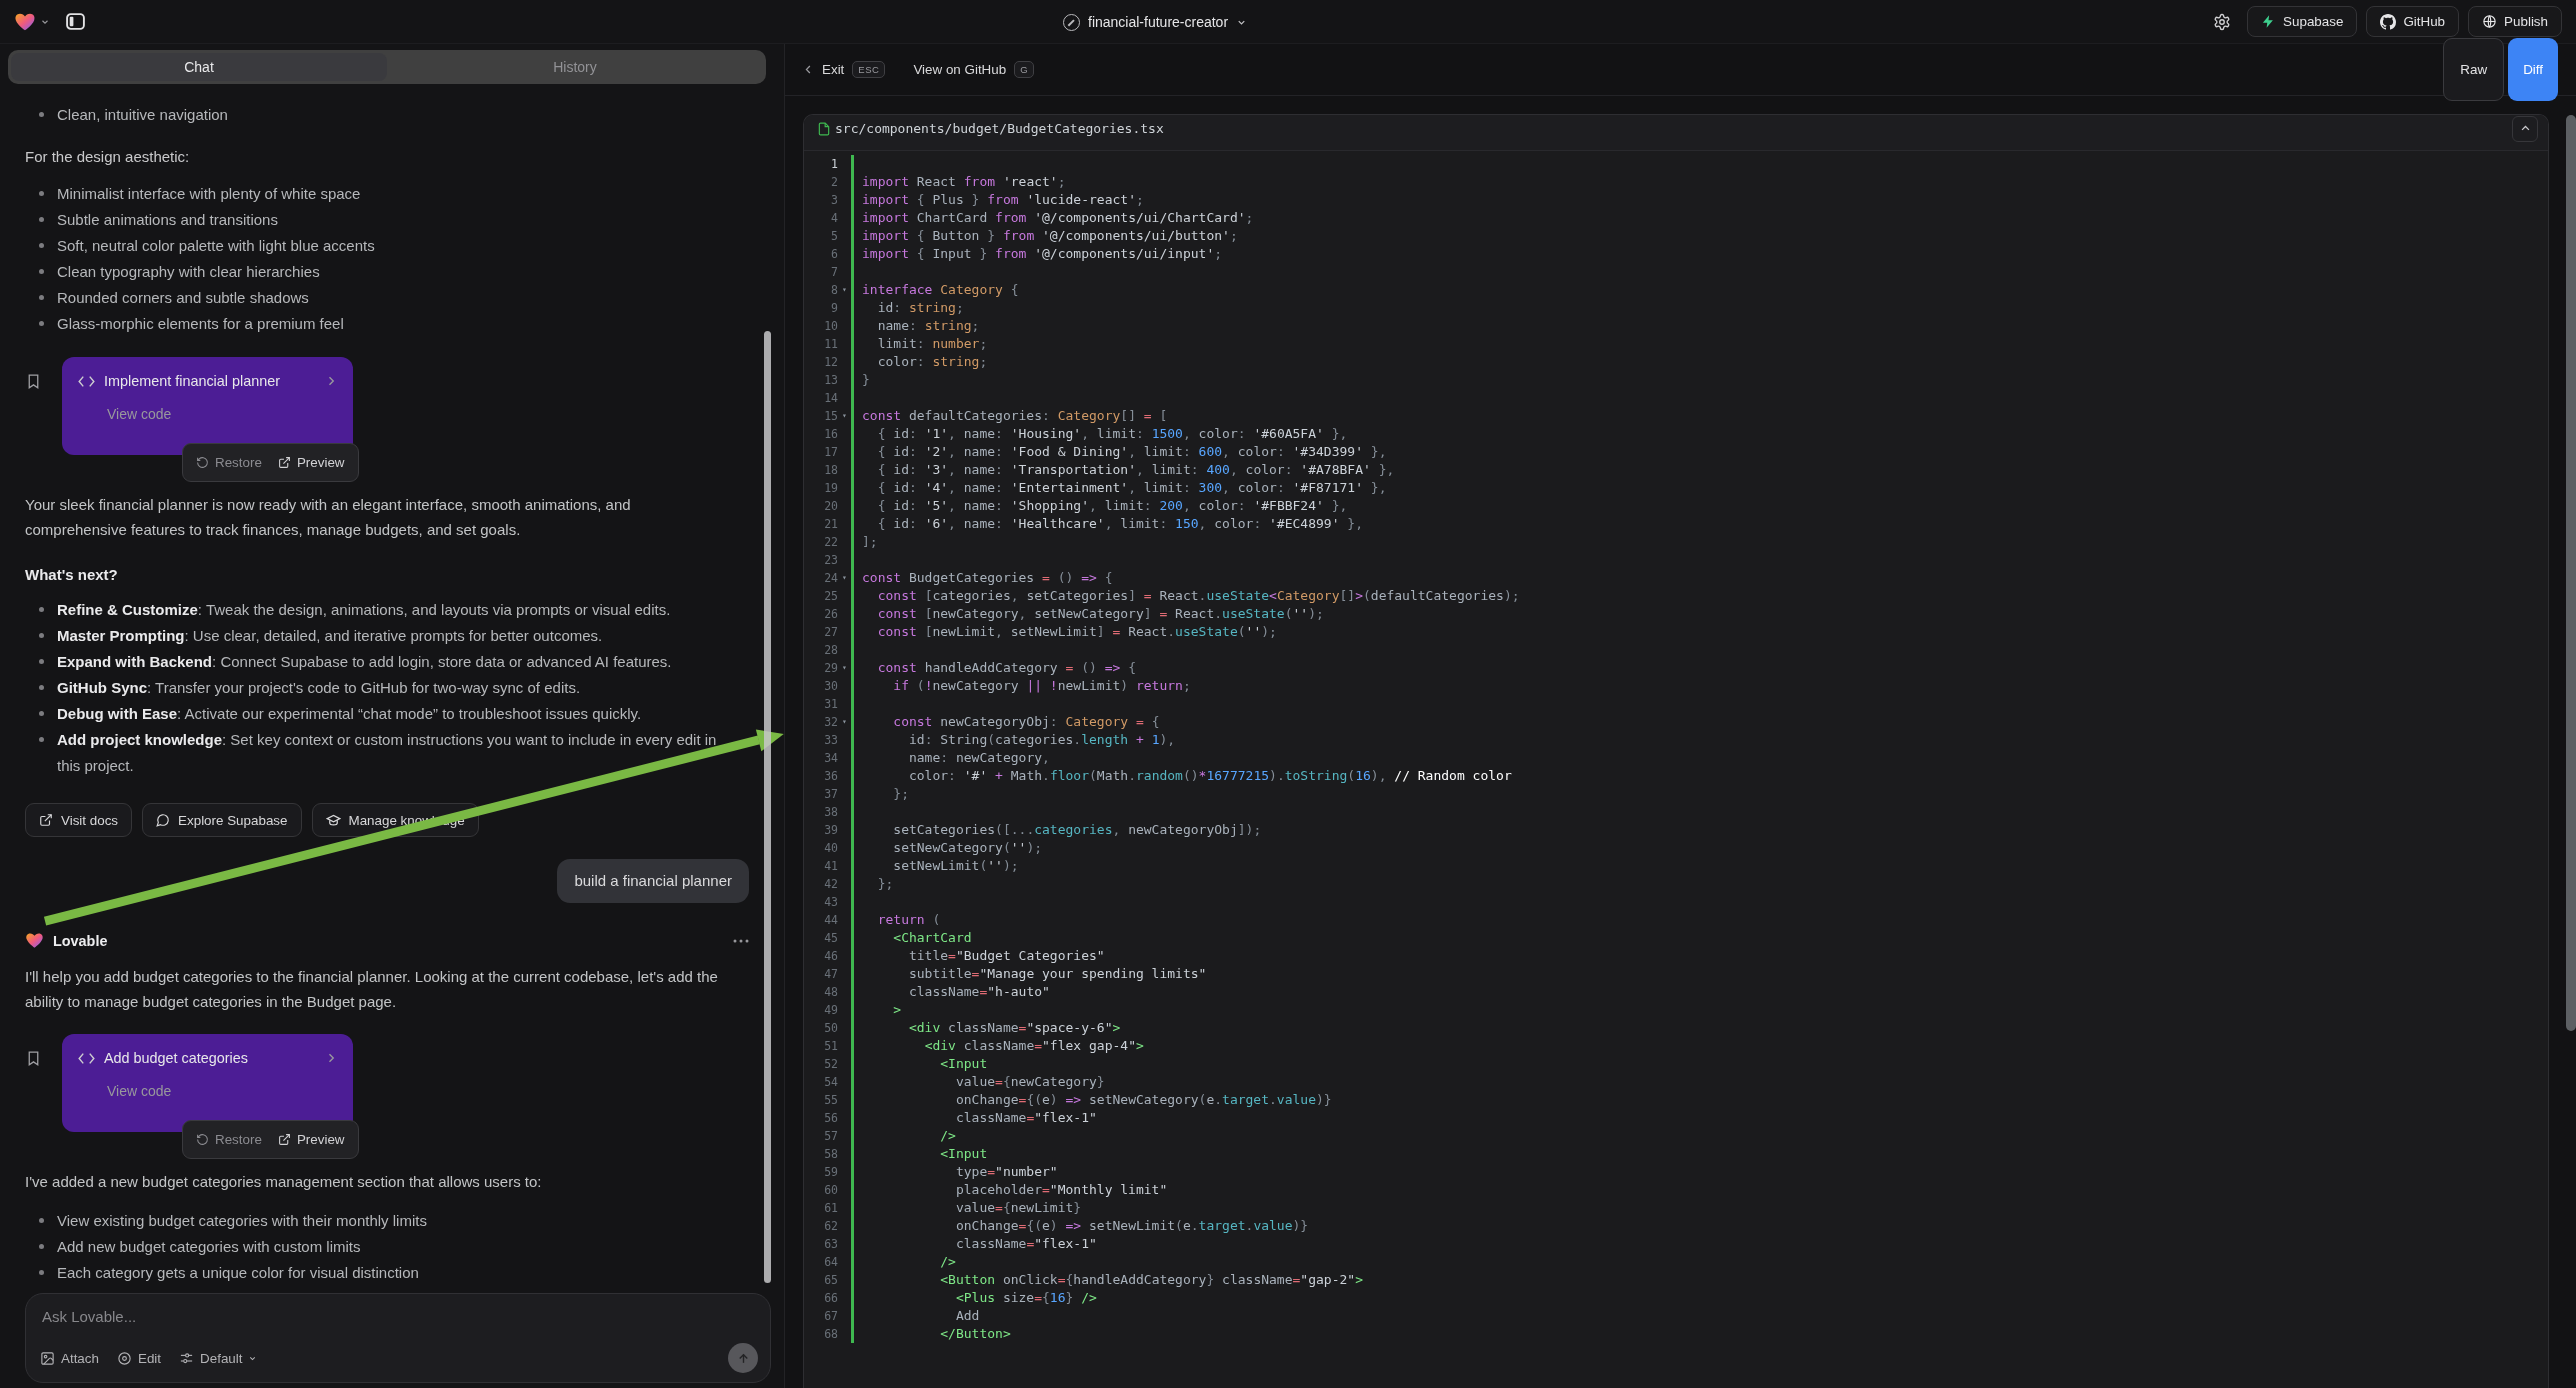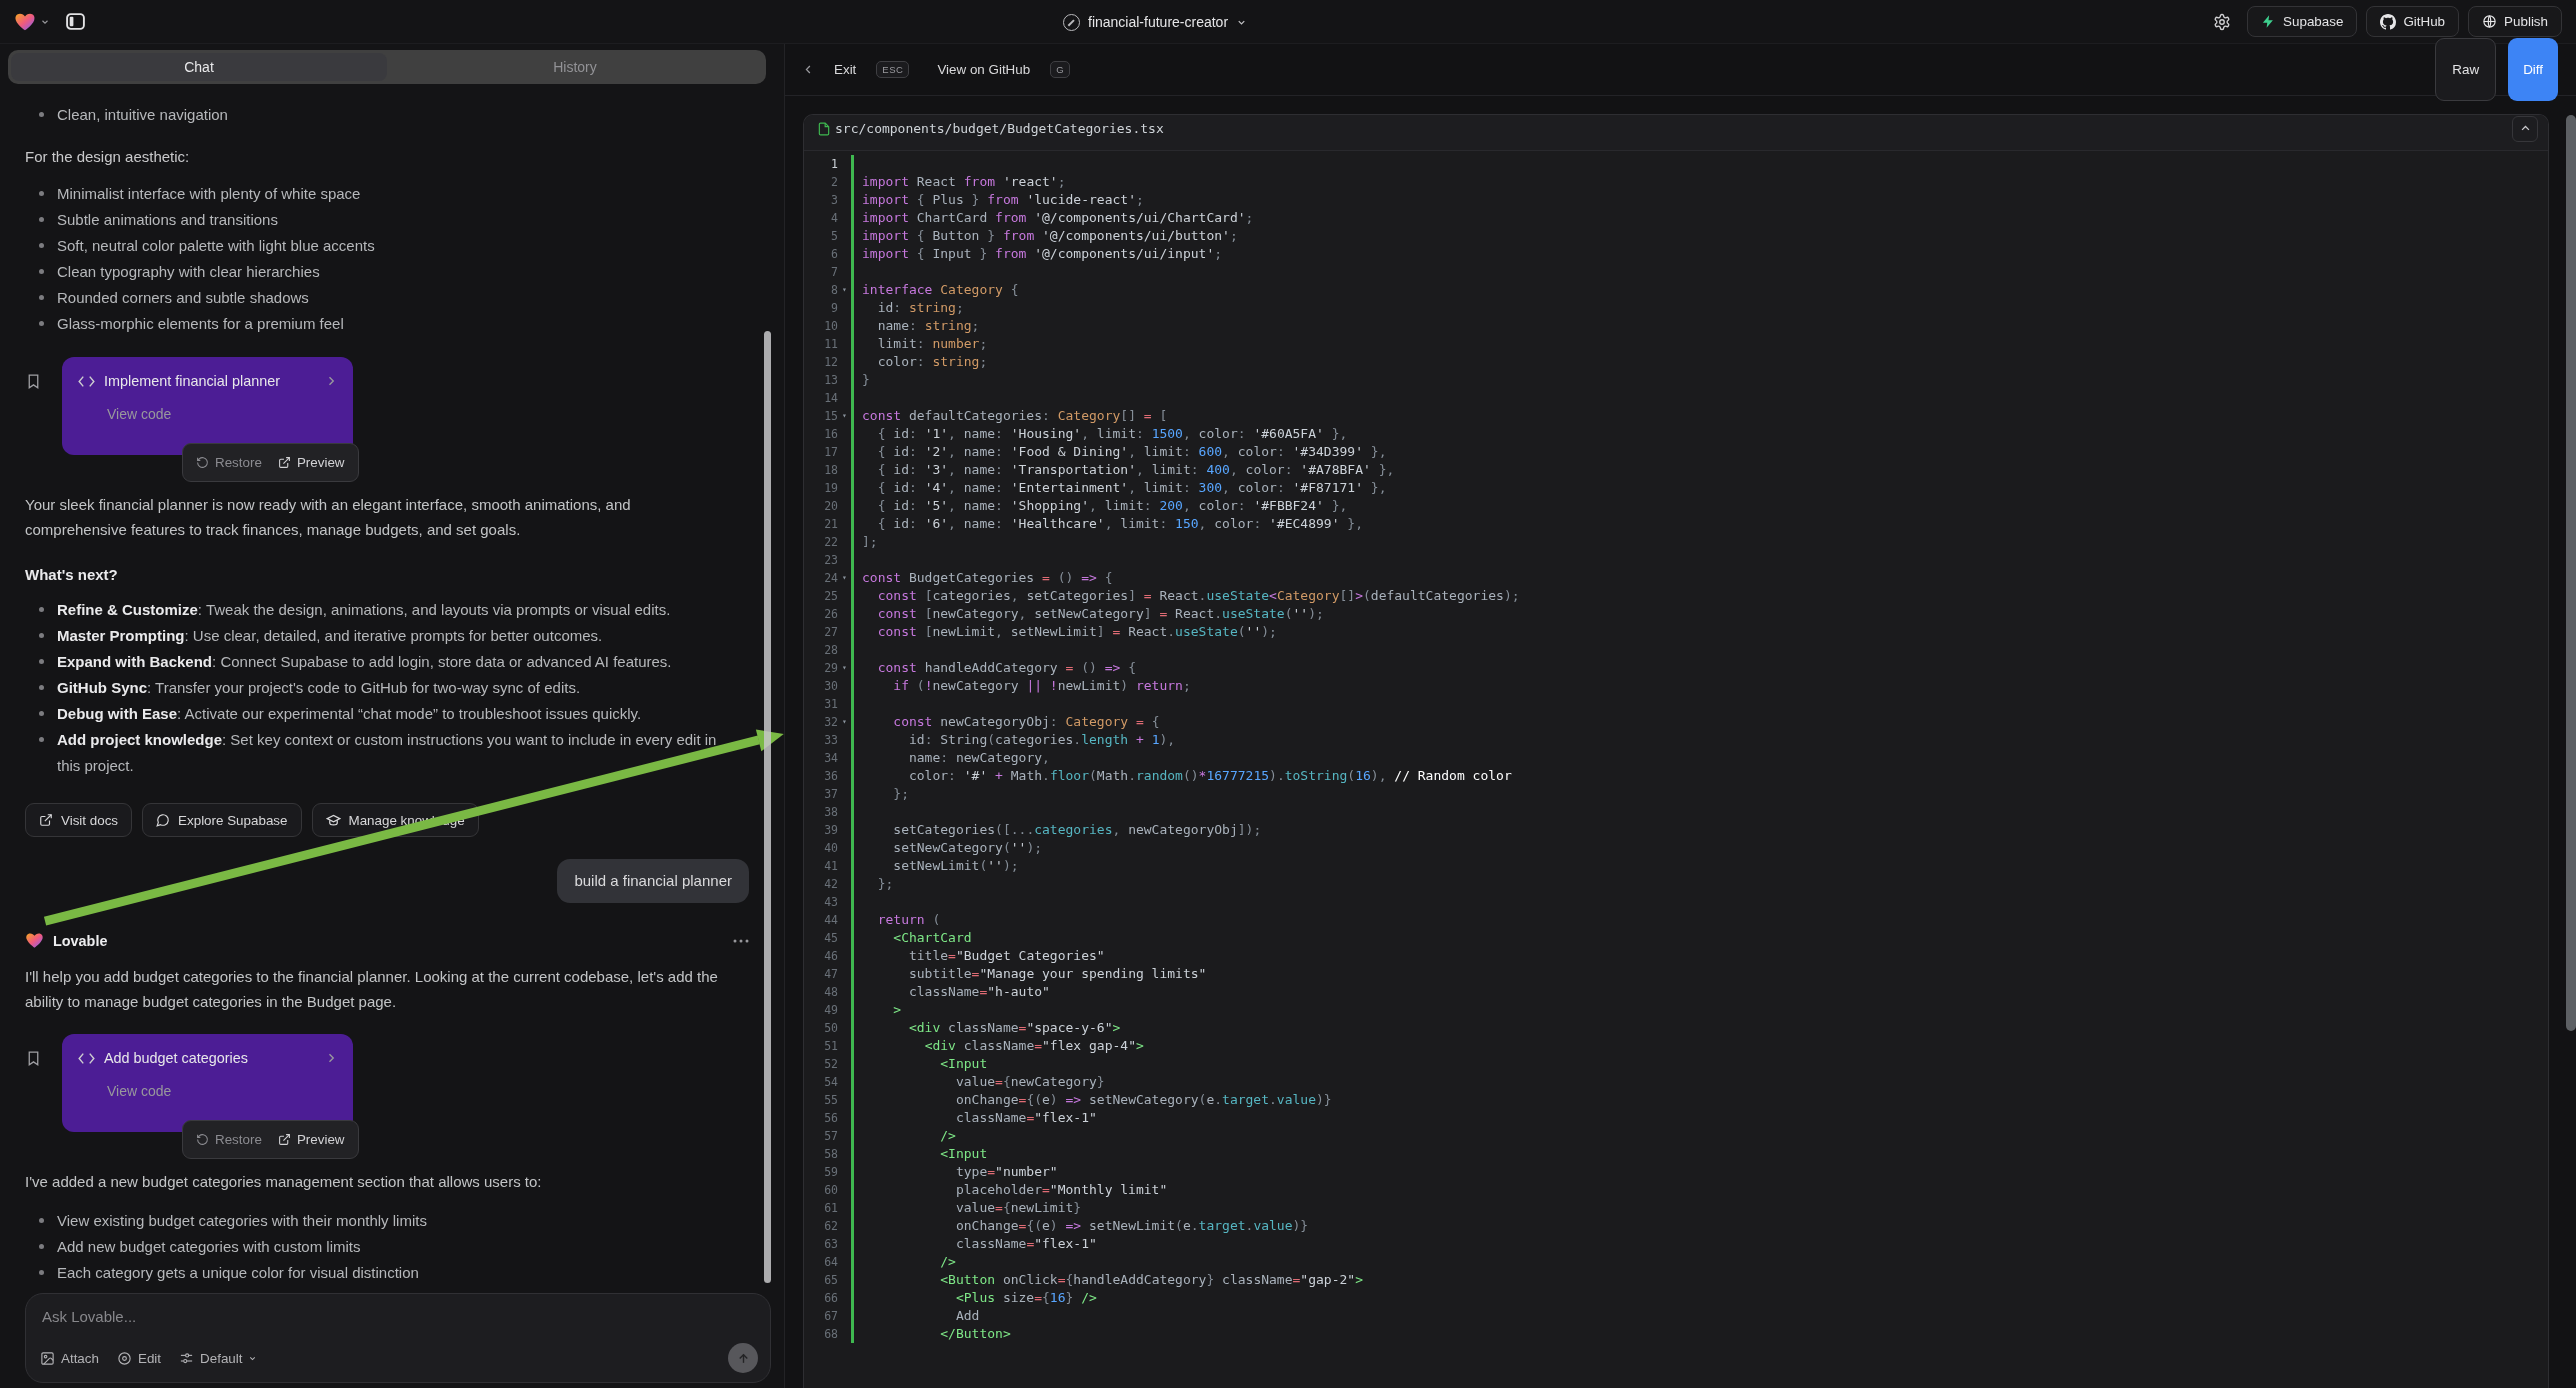--- a/index.html
+++ b/index.html
@@ -77,23 +77,23 @@
   
   .chat-input { position:absolute; left:25px; right:13px; bottom:5px; height:90px; background:#1d1d20; border:1px solid #303034; border-radius:18px; padding:14px 16px 10px; }
   .chat-input textarea { width:100%; height:30px; background:transparent; border:none; outline:none; resize:none; color:#d5d5d7; font-family:inherit; font-size:15px; }
   .chat-input textarea::placeholder { color:#87878b; }
   .input-toolbar { position:absolute; left:14px; right:12px; bottom:9px; display:flex; align-items:center; gap:18px; color:#b3b3b6; font-size:13.4px; }
   .tool-item { display:flex; align-items:center; gap:6px; background:none; border:none; color:#b3b3b6; font-size:13.4px; font-family:inherit; cursor:pointer; }
   .send-btn { margin-left:auto; width:30px; height:30px; border-radius:50%; background:#57575b; border:none; display:flex; align-items:center; justify-content:center; cursor:pointer; }
 
   
   .code-header { height:52px; display:flex; align-items:center; padding:0 18px; gap:28px; border-bottom:1px solid #232327; }
-  .hdr-group { display:flex; align-items:center; gap:20px; color:#d9d9db; font-size:13.4px; cursor:pointer; }
+  .hdr-group { display:flex; align-items:center; gap:8px; color:#d9d9db; font-size:13.4px; cursor:pointer; }
   .kbd { border:1px solid #3f3f43; border-radius:5px; padding:2px 5px; font-size:9.5px; color:#9a9a9f; background:#1b1b1e; letter-spacing:0.5px; }
-  .hdr-right { margin-left:auto; display:flex; gap:12px; }
+  .hdr-right { margin-left:auto; display:flex; gap:4px; }
   .raw-btn { padding:7px 16px; border:1px solid #3a3a3e; border-radius:9px; background:#1b1b1e; color:#e3e3e5; font-size:13.4px; font-family:inherit; cursor:pointer; }
   .diff-btn { padding:24px 15px; border:none; border-radius:9px; background:var(--accent); color:#ffffff; font-size:13.4px; font-family:inherit; cursor:pointer; }
 
   .file-card { position:absolute; top:70px; left:18px; right:27px; bottom:0; border:1px solid #2e2e32; border-bottom:none; border-radius:10px 10px 0 0; overflow:hidden; background:#1b1b1d; }
   .file-card-header { height:36px; display:flex; align-items:center; gap:4px; padding:0 10px 8px 13px; background:#1d1d20; border-bottom:1px solid #29292d; }
   .file-path { font-family:"DejaVu Sans Mono", monospace; font-size:13px; color:#cfd4d9; }
   .collapse-btn { margin-left:auto; width:26px; height:26px; border:1px solid #36363a; border-radius:6px; background:#1d1d20; color:#c9c9cc; display:flex; align-items:center; justify-content:center; cursor:pointer; }
 
   .code-area { padding-top:4px; font-family:"DejaVu Sans Mono", monospace; font-size:13px; }
   .code-row { display:flex; line-height:18px; height:18px; }

